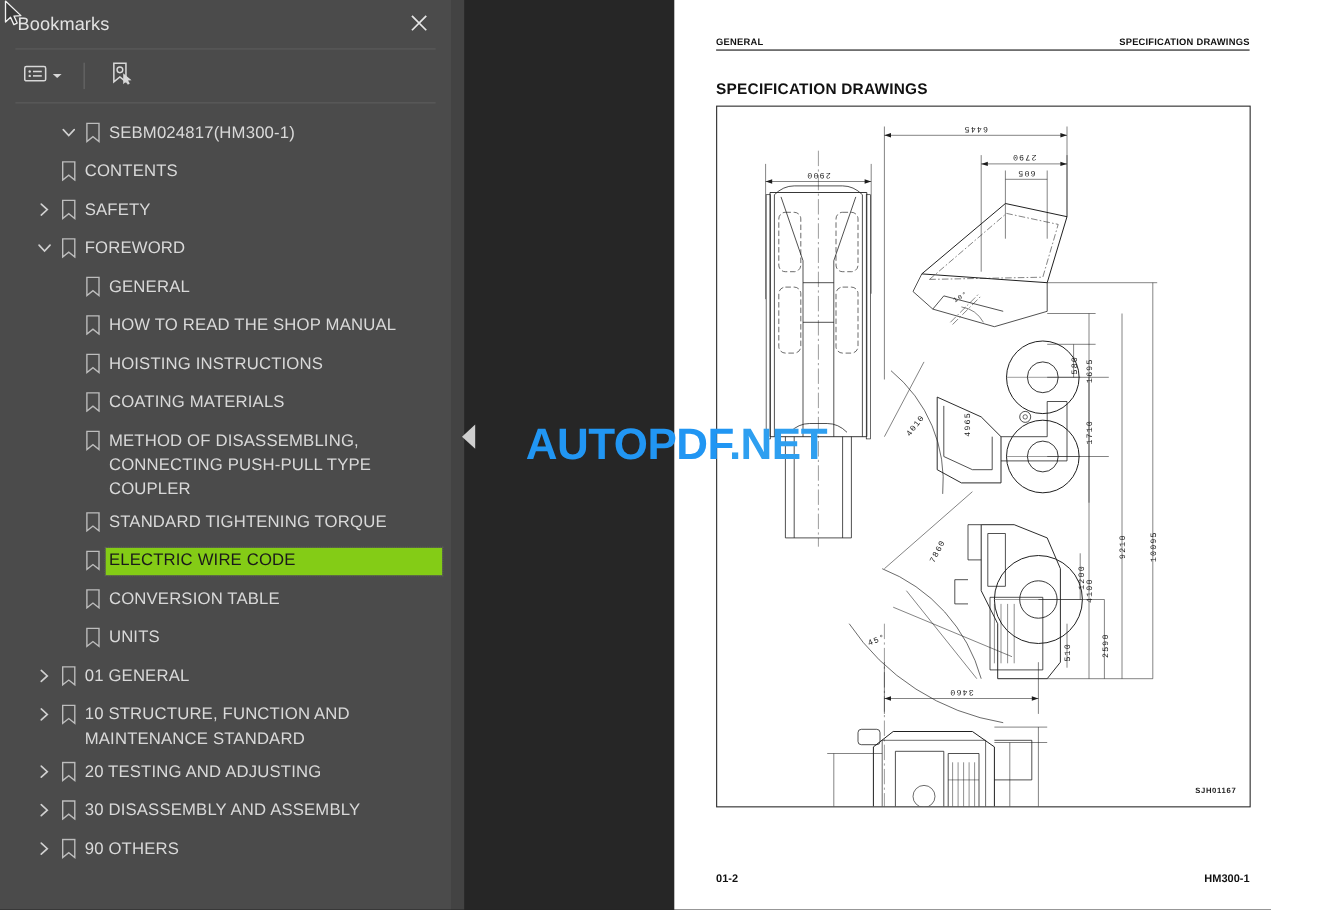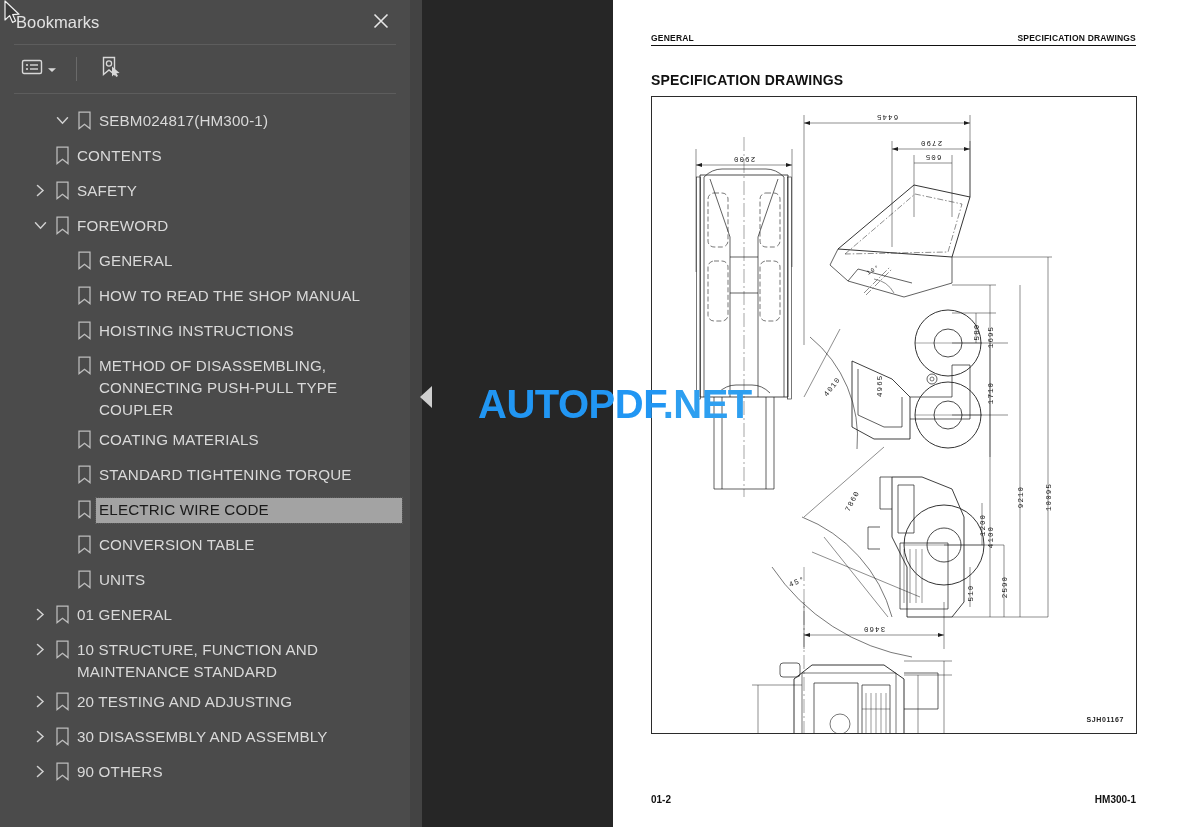--- a/index.html
+++ b/index.html
@@ -80,21 +80,21 @@
   }
   .node-label {
     color: #d9d9d9;
     padding: 1px 3px 2px 3px;
     font-size: 15.2px;
     line-height: 22px;
     white-space: pre-line;
     letter-spacing: .15px;
   }
   .node.selected .node-label {
-    background: #a3a3a3;
+    background: #84cc16;
     color: #1a1a1a;
     outline: 1px dotted #5d5d5d;
     display: inline-block;
     width: 306px;
   }
   
   .lvl0 { padding-left: 8px; margin-left: 44px; }
   .lvl1 { padding-left: 30px; }
   .lvl2 { padding-left: 52px; }
 
@@ -288,31 +288,31 @@
           </div>
           <div class="node-label">HOISTING INSTRUCTIONS</div>
         </div>
         <div class="node lvl2">
           <div class="twisty empty"></div>
           <div class="bm-icon">
             <svg width="15" height="19" viewBox="0 0 15 19">
               <path d="M2 1.2 h11 v16.4 l-5.5 -4.4 l-5.5 4.4 z" stroke="#bdbdbd" stroke-width="1.25" fill="none"></path>
             </svg>
           </div>
+          <div class="node-label">COATING MATERIALS</div>
+        </div>
+        <div class="node lvl2">
+          <div class="twisty empty"></div>
+          <div class="bm-icon">
+            <svg width="15" height="19" viewBox="0 0 15 19">
+              <path d="M2 1.2 h11 v16.4 l-5.5 -4.4 l-5.5 4.4 z" stroke="#bdbdbd" stroke-width="1.25" fill="none"></path>
+            </svg>
+          </div>
           <div class="node-label">METHOD OF DISASSEMBLING,
 CONNECTING PUSH-PULL TYPE COUPLER</div>
-        </div>
-        <div class="node lvl2">
-          <div class="twisty empty"></div>
-          <div class="bm-icon">
-            <svg width="15" height="19" viewBox="0 0 15 19">
-              <path d="M2 1.2 h11 v16.4 l-5.5 -4.4 l-5.5 4.4 z" stroke="#bdbdbd" stroke-width="1.25" fill="none"></path>
-            </svg>
-          </div>
-          <div class="node-label">COATING MATERIALS</div>
         </div>
         <div class="node lvl2">
           <div class="twisty empty"></div>
           <div class="bm-icon">
             <svg width="15" height="19" viewBox="0 0 15 19">
               <path d="M2 1.2 h11 v16.4 l-5.5 -4.4 l-5.5 4.4 z" stroke="#bdbdbd" stroke-width="1.25" fill="none"></path>
             </svg>
           </div>
           <div class="node-label">STANDARD TIGHTENING TORQUE</div>
         </div>

